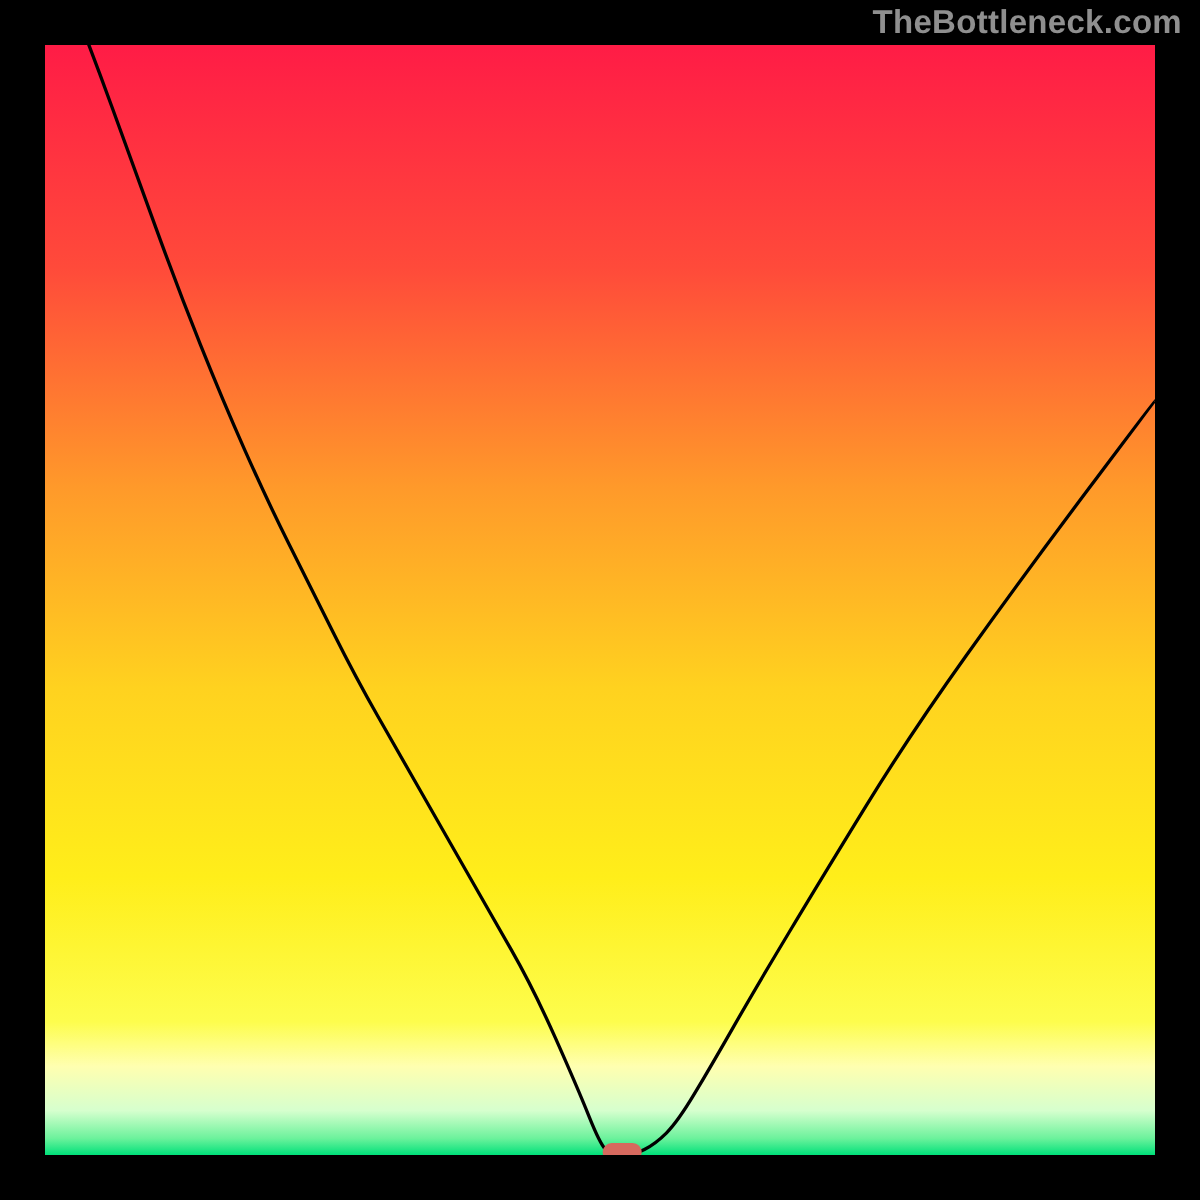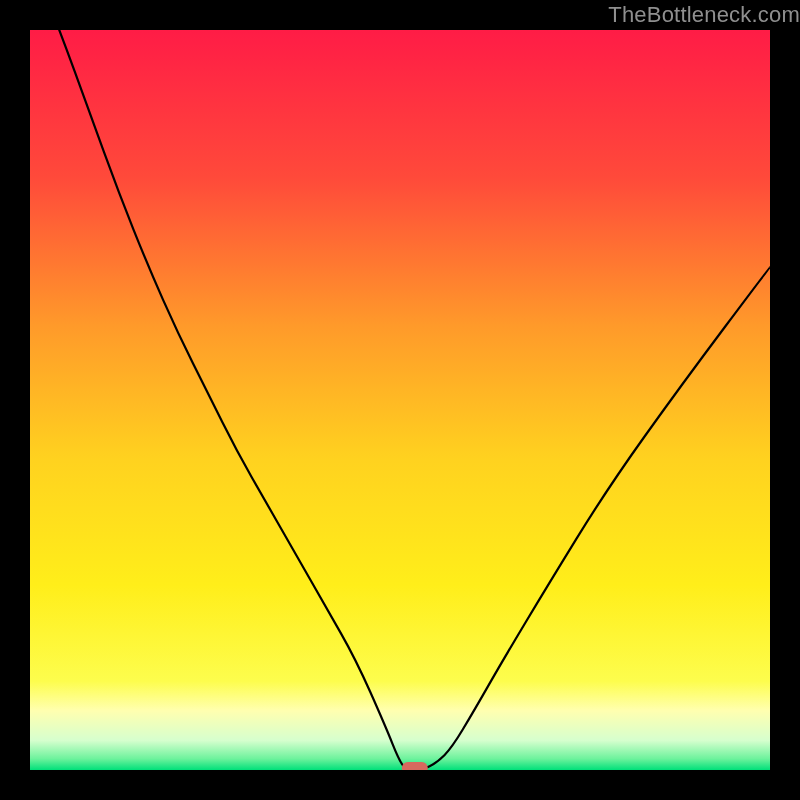--- a/index.html
+++ b/index.html
@@ -14,24 +14,24 @@
     position: absolute;
     left: 0;
     top: 0;
     width: 800px;
     height: 800px;
     background: #000000;
   }
   .watermark {
     position: absolute;
     top: 2px;
-    right: 0;
+    right: 12px;
     color: #8f8f8f;
     font-size: 22px;
-    font-weight: 400;
+    font-weight: 700;
     letter-spacing: 0.2px;
   }
   .plot {
     position: absolute;
     left: 30px;
     top: 30px;
     width: 740px;
     height: 740px;
   }
   .plot svg {

